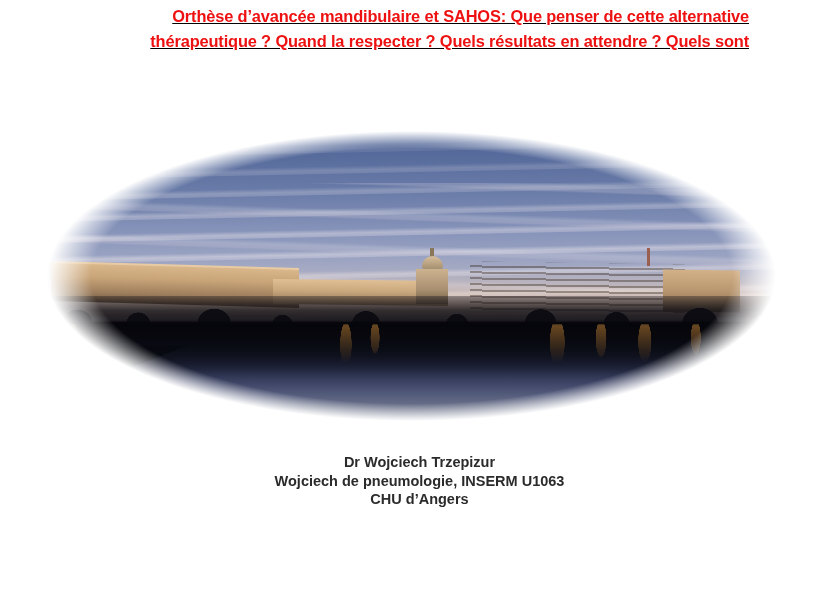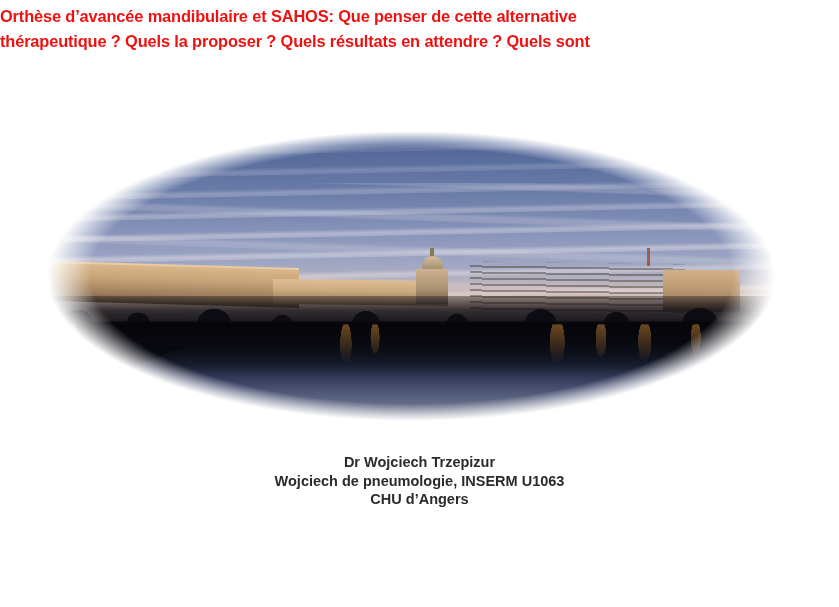--- a/index.html
+++ b/index.html
@@ -15,21 +15,22 @@
     font-family: "Liberation Sans", sans-serif;
     -webkit-font-smoothing: antialiased;
   }
 
   
   #title-block {
     position: absolute;
     left: 0;
     top: 4px;
     width: 749px;
-    text-align: left;
+    text-align: right;
+    text-decoration: underline;
   }
   .title-line {
     font-family: "Liberation Sans", sans-serif;
     font-weight: bold;
     font-size: 16.4px;
     line-height: 24.6px;
     color: #EE1111;
     letter-spacing: -0.15px;
     white-space: nowrap;
     text-shadow:
@@ -297,21 +298,21 @@
     top: 525px;
     width: 839px;
     height: 80px;
   }
 </style>
 </head>
 <body>
 
 <div id="title-block">
   <div class="title-line">Orthèse d’avancée mandibulaire et SAHOS: Que penser de cette alternative</div>
-  <div class="title-line">thérapeutique ? Quels la proposer ? Quels résultats en attendre ? Quels sont</div>
+  <div class="title-line">thérapeutique ? Quand la respecter ? Quels résultats en attendre ? Quels sont</div>
 </div>
 
 <div id="photo-frame">
   <div id="photo">
     <div class="sky"></div>
     <div class="clouds"></div>
     <div class="clouds2"></div>
     <div class="horizon-glow"></div>
 
     <div class="bldg-left-roofline"></div>

